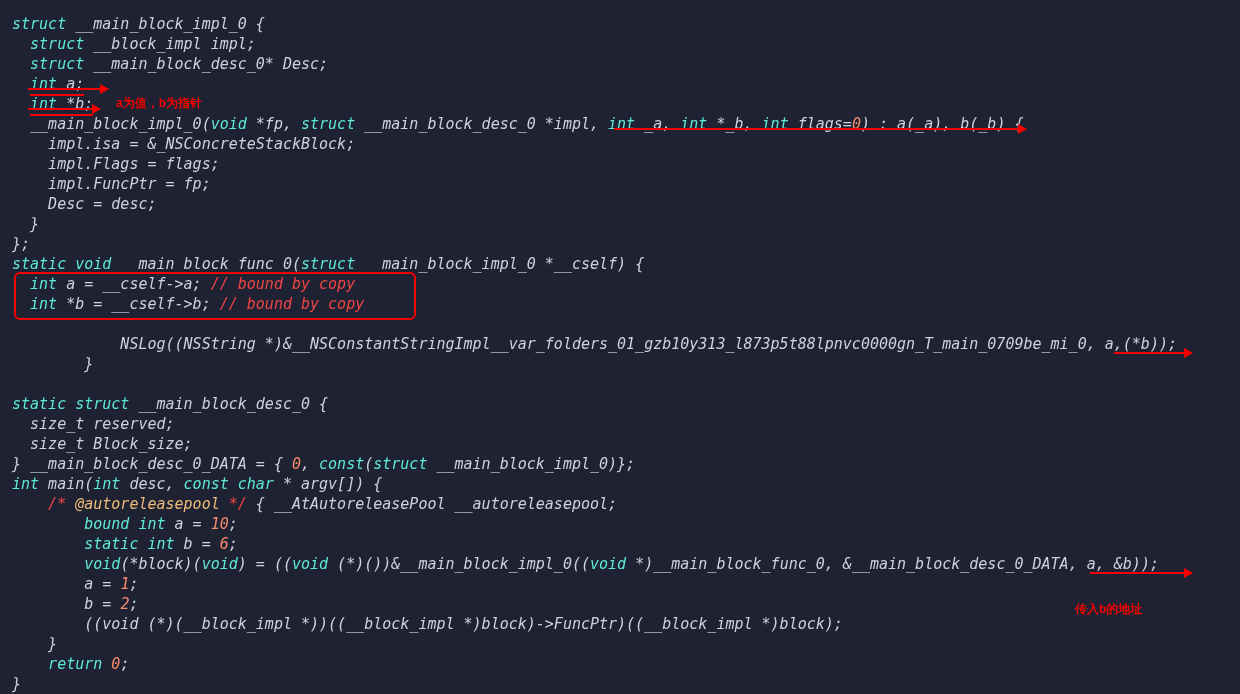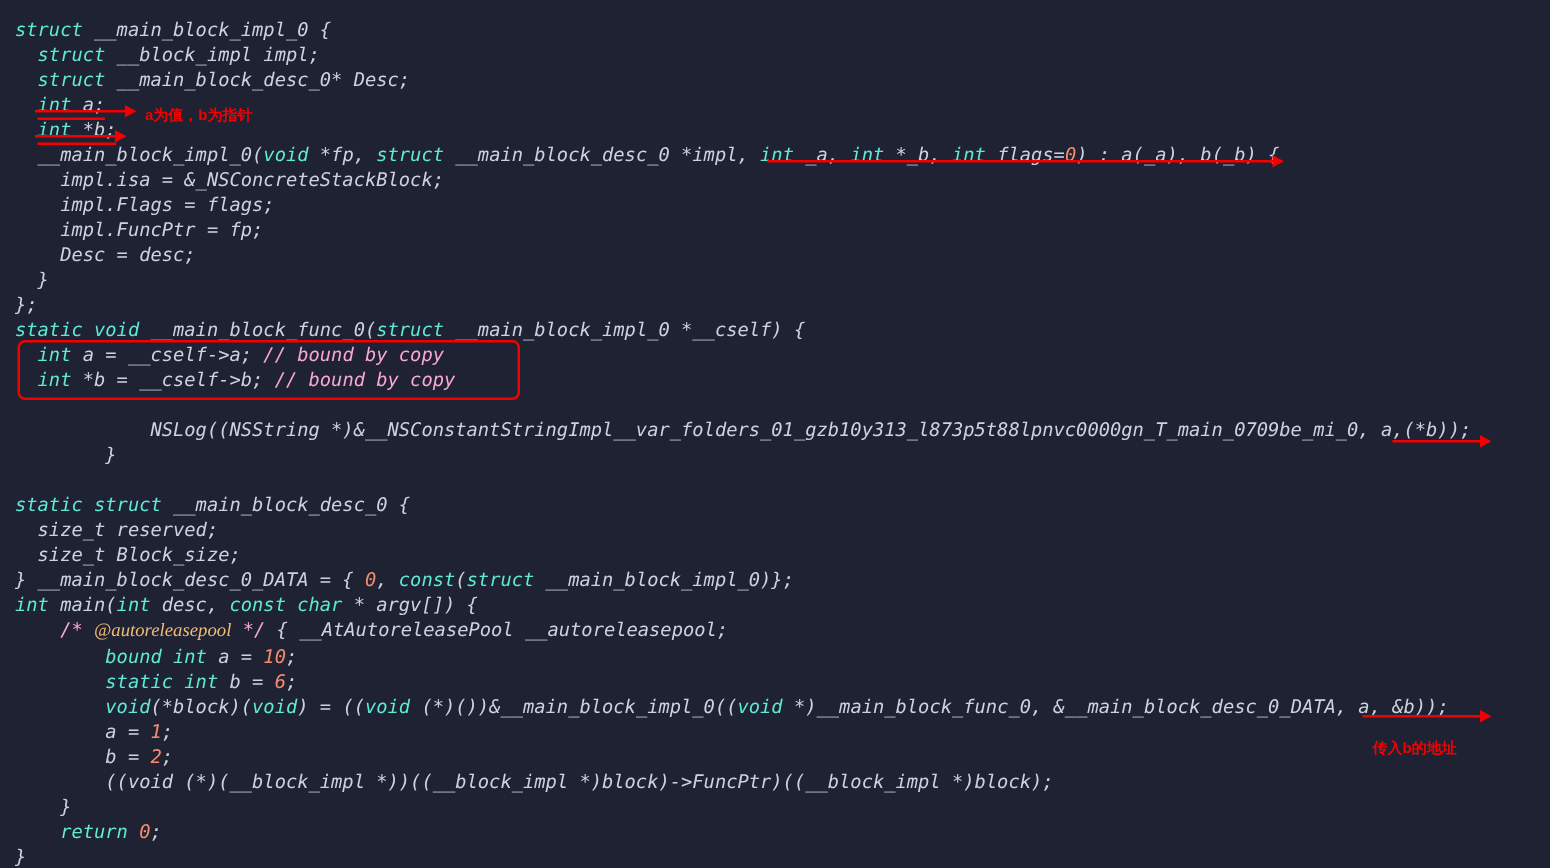--- a/index.html
+++ b/index.html
@@ -10,33 +10,33 @@
   font-size:15px;
   line-height:20px;
   width:1240px;
   height:694px;
   overflow:hidden;
   font-style:italic;
 }
 pre{margin:0;padding:14px 12px;white-space:pre;}
 .kw{color:#5eead4;}
 .num{color:#f78c6c;}
-.cmt{color:#f9a8d4;}
-.ptr{color:#f0bd78;font-family:Liberation Serif, serif;}
+.cmt{color:#ef4444;}
+.ptr{color:#f0bd78;}
 
 .underline-a{border-bottom:2px solid #f40000;padding-bottom:1px;}
 .underline-b{border-bottom:2px solid #f40000;padding-bottom:1px;}
 .redbox{
   position:absolute;
   border:2px solid #f40000;border-radius:6px;
 }
 .annot{
   position:absolute;
   font-family:sans-serif;font-style:normal;font-weight:bold;font-size:12px;
-  color:#f40000;white-space:nowrap;
+  color:#f40000;white-space:nowrap;margin-top:11px;
 }
 .redarrow{
   position:absolute;height:2px;background:#f40000;
 }
 .redarrow::after{
   content:"";position:absolute;right:-1px;top:-4px;
   border-left:9px solid #f40000;border-top:5px solid transparent;border-bottom:5px solid transparent;
 }
 #stage{position:relative;width:1240px;height:694px;}
 </style>
@@ -85,15 +85,15 @@
 <div class="redarrow" style="left:28px;top:88px;width:80px;"></div>
 <div class="annot" style="left:116px;top:82px;">a为值，b为指针</div>
 
 <div class="redarrow" style="left:28px;top:108px;width:72px;"></div>
 
 <div class="redarrow" style="left:614px;top:128px;width:412px;"></div>
 
 <div class="redarrow" style="left:1114px;top:352px;width:78px;"></div>
 
 <div class="redarrow" style="left:1090px;top:572px;width:102px;"></div>
-<div class="annot" style="left:1098px;top:588px;">传入b的地址</div>
+<div class="annot" style="left:1075px;top:588px;">传入b的地址</div>
 
 </div>
 
 </body></html>

